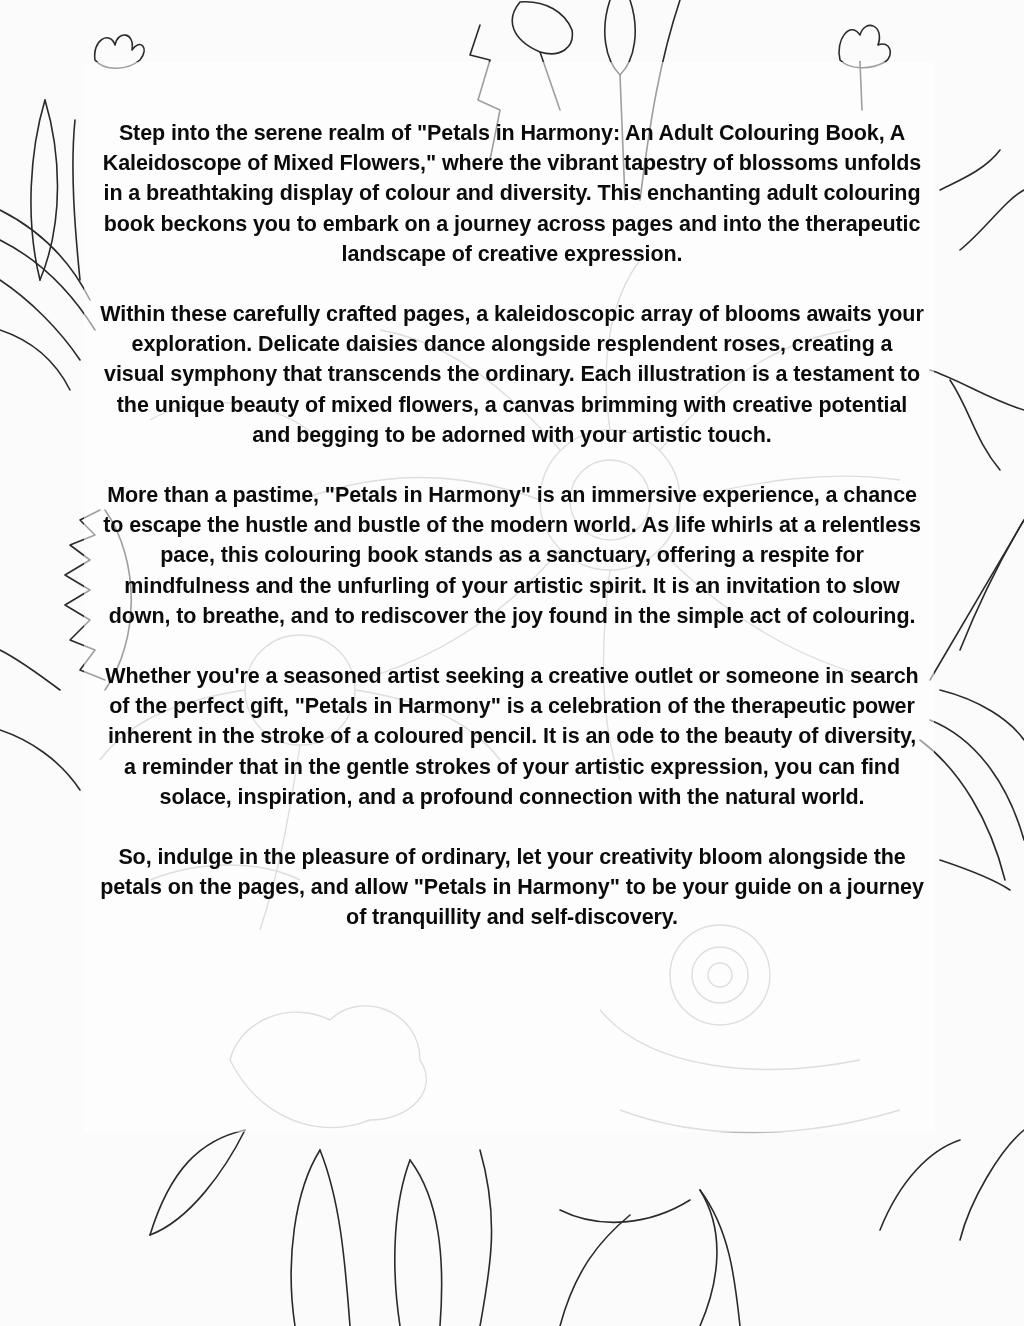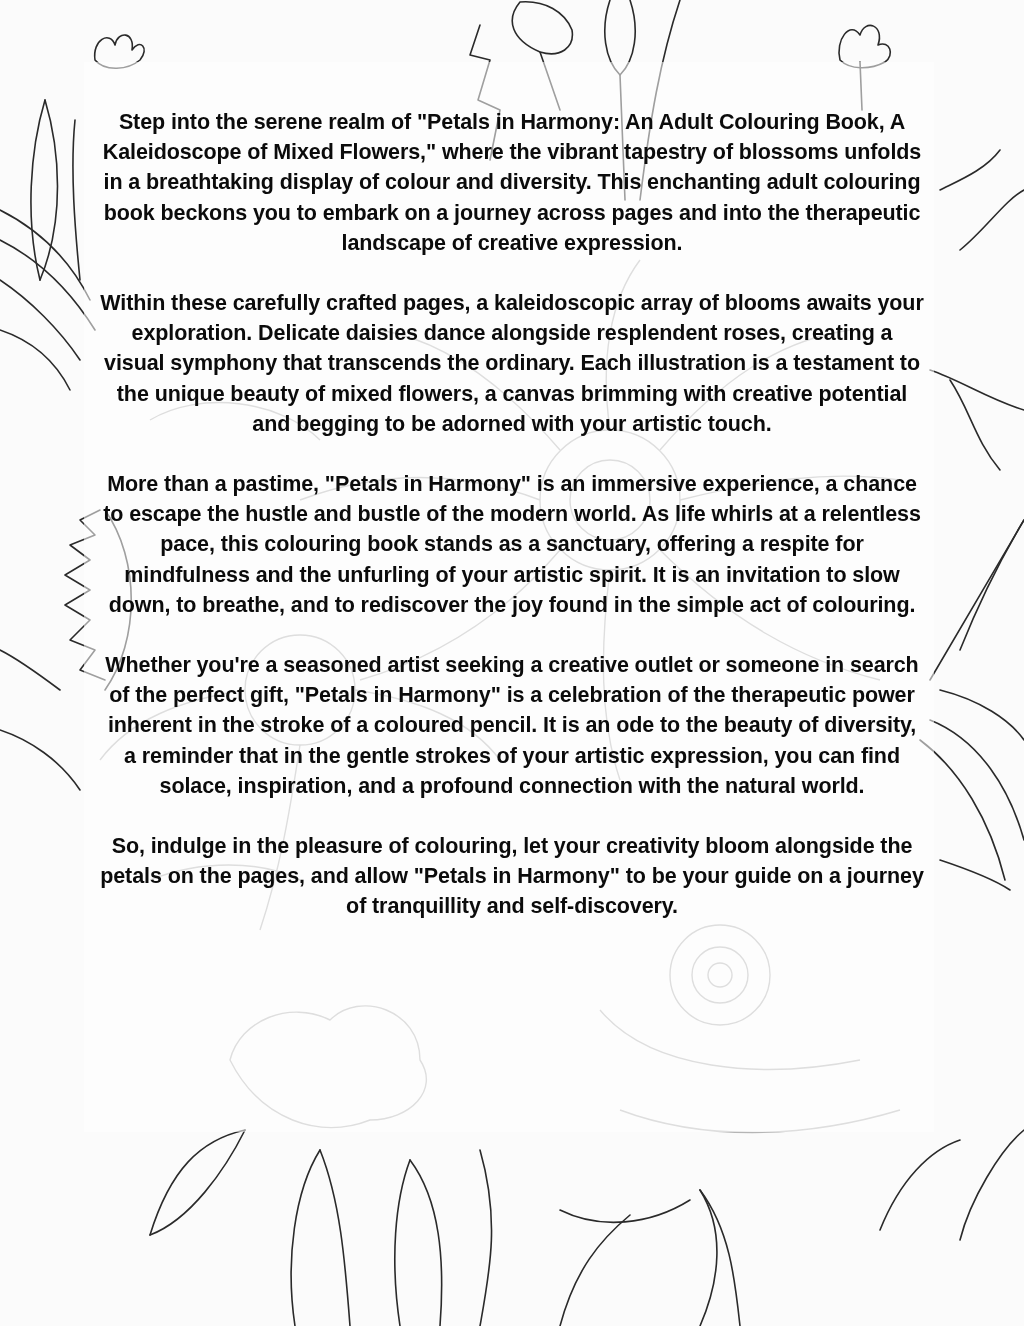--- a/index.html
+++ b/index.html
@@ -36,21 +36,21 @@
       width: 824px;
       text-align: center;
       font-family: "Liberation Sans", sans-serif;
       font-weight: 700;
       font-size: 21.5px;
       line-height: 30.2px;
       color: #0b0b0b;
       letter-spacing: -0.1px;
     }
     .text-block p {
-      margin: 5px 0 30px 0;
+      margin: 16px 0 30px 0;
     }
   </style>
 </head>
 <body>
 
 <div class="page">
 
   <svg class="art" viewBox="0 0 1024 1326" xmlns="http://www.w3.org/2000/svg">
     <g fill="none" stroke="#2a2a2a" stroke-width="1.6" stroke-linecap="round" stroke-linejoin="round">
 
@@ -153,16 +153,16 @@
     </g>
   </svg>
 
   <div class="veil"></div>
 
   <div class="text-block">
     <p>Step into the serene realm of "Petals in Harmony: An Adult Colouring Book, A Kaleidoscope of Mixed Flowers," where the vibrant tapestry of blossoms unfolds in a breathtaking display of colour and diversity. This enchanting adult colouring book beckons you to embark on a journey across pages and into the therapeutic landscape of creative expression.</p>
     <p>Within these carefully crafted pages, a kaleidoscopic array of blooms awaits your exploration. Delicate daisies dance alongside resplendent roses, creating a visual symphony that transcends the ordinary. Each illustration is a testament to the unique beauty of mixed flowers, a canvas brimming with creative potential and begging to be adorned with your artistic touch.</p>
     <p>More than a pastime, "Petals in Harmony" is an immersive experience, a chance to escape the hustle and bustle of the modern world. As life whirls at a relentless pace, this colouring book stands as a sanctuary, offering a respite for mindfulness and the unfurling of your artistic spirit. It is an invitation to slow down, to breathe, and to rediscover the joy found in the simple act of colouring.</p>
     <p>Whether you're a seasoned artist seeking a creative outlet or someone in search of the perfect gift, "Petals in Harmony" is a celebration of the therapeutic power inherent in the stroke of a coloured pencil. It is an ode to the beauty of diversity, a reminder that in the gentle strokes of your artistic expression, you can find solace, inspiration, and a profound connection with the natural world.</p>
-    <p>So, indulge in the pleasure of colouring, let your creativity bloom alongside the petals on the pages, and allow "Petals in Harmony" to be your guide on a journey of tranquillity and self-discovery.</p>
+    <p>So, indulge in the pleasure of ordinary, let your creativity bloom alongside the petals on the pages, and allow "Petals in Harmony" to be your guide on a journey of tranquillity and self-discovery.</p>
   </div>
 
 </div>
 
 </body></html>

